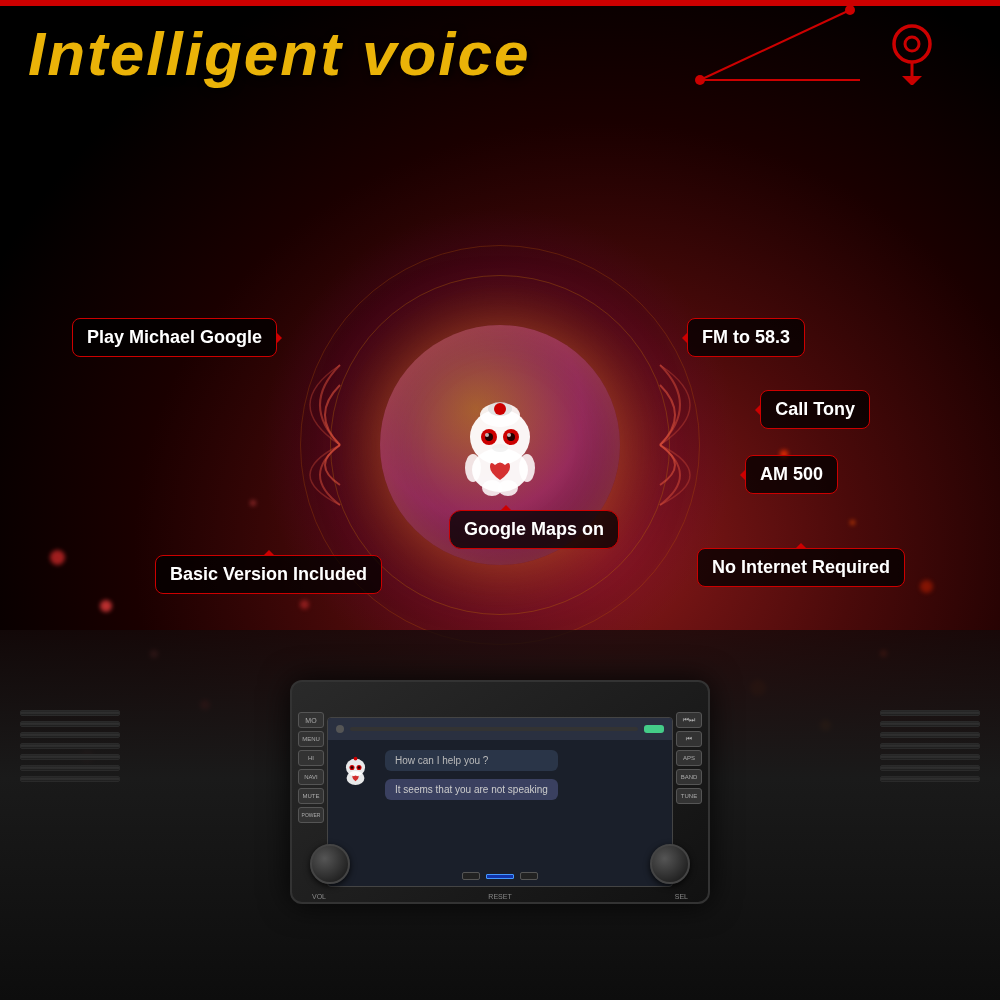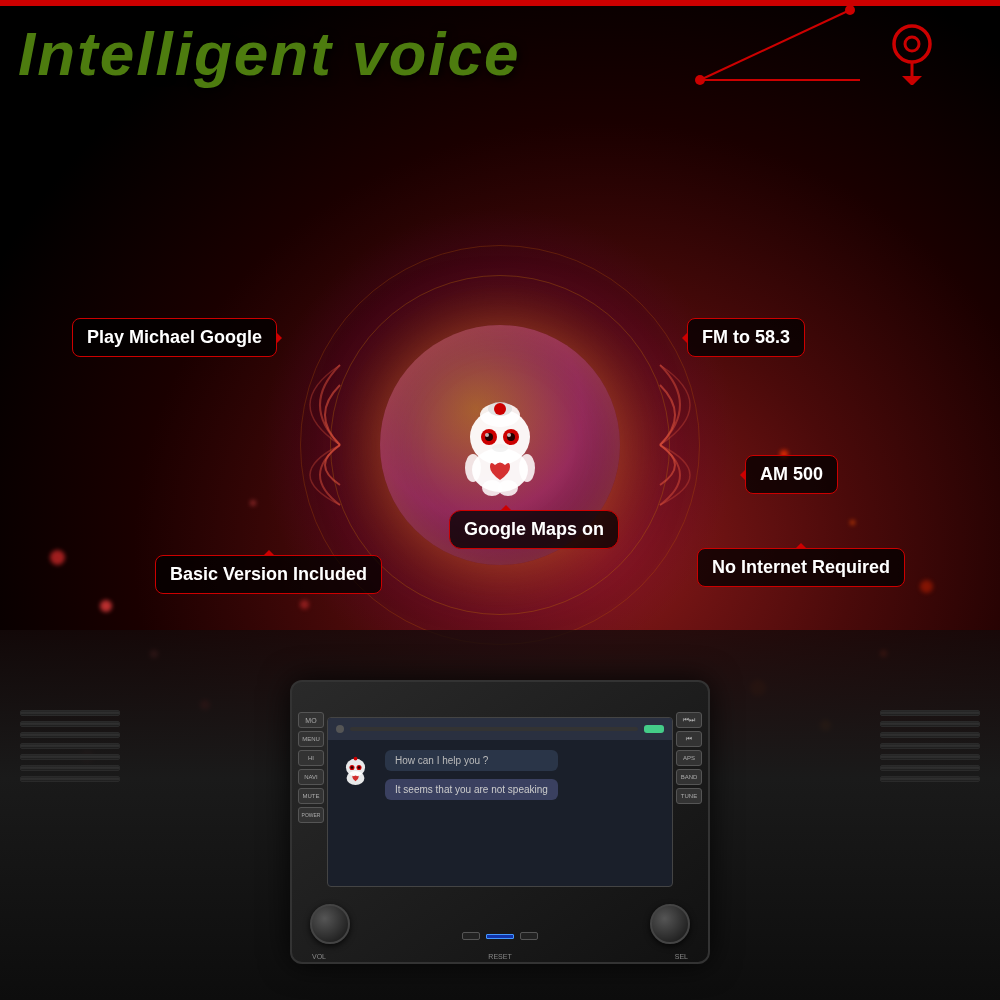--- a/index.html
+++ b/index.html
@@ -50,24 +50,24 @@
     .content {
       position: absolute;
       inset: 0;
       z-index: 5;
     }
 
     
     .title {
       position: absolute;
       top: 18px;
-      left: 18px;
+      left: 28px;
       font-size: 62px;
       font-weight: bold;
-      color: #4d7c0f;
+      color: #eab308;
       font-style: italic;
       letter-spacing: 2px;
       text-shadow: 2px 2px 8px #000;
     }
 
     
     .location-icon {
       position: absolute;
       top: 20px;
       right: 60px;
@@ -216,21 +216,21 @@
       background: linear-gradient(to bottom, rgba(20,10,10,0.8) 0%, #1a1a1a 40%, #0d0d0d 100%);
     }
 
     
     .center-unit {
       position: absolute;
       top: 50px;
       left: 50%;
       transform: translateX(-50%);
       width: 420px;
-      height: 284px;
+      height: 224px;
       background: linear-gradient(145deg, #2a2a2a, #111);
       border-radius: 12px;
       border: 2px solid #333;
       box-shadow: 0 0 30px rgba(0,0,0,0.8);
       z-index: 7;
     }
 
     
     .screen {
       position: absolute;
@@ -481,20 +481,23 @@
 
 
   <div class="bubble bubble-basic">
     <span>Basic Version Included</span>
   </div>
 
   <div class="bubble bubble-fm">
     <span>FM to 58.3</span>
   </div>
 
+  <div class="bubble bubble-call">
+    <span>Call Tony</span>
+  </div>
 
   <div class="bubble bubble-am">
     <span>AM 500</span>
   </div>
 
   <div class="bubble bubble-google">
     <span>Google Maps on</span>
   </div>
 
   <div class="bubble bubble-nointernet">

